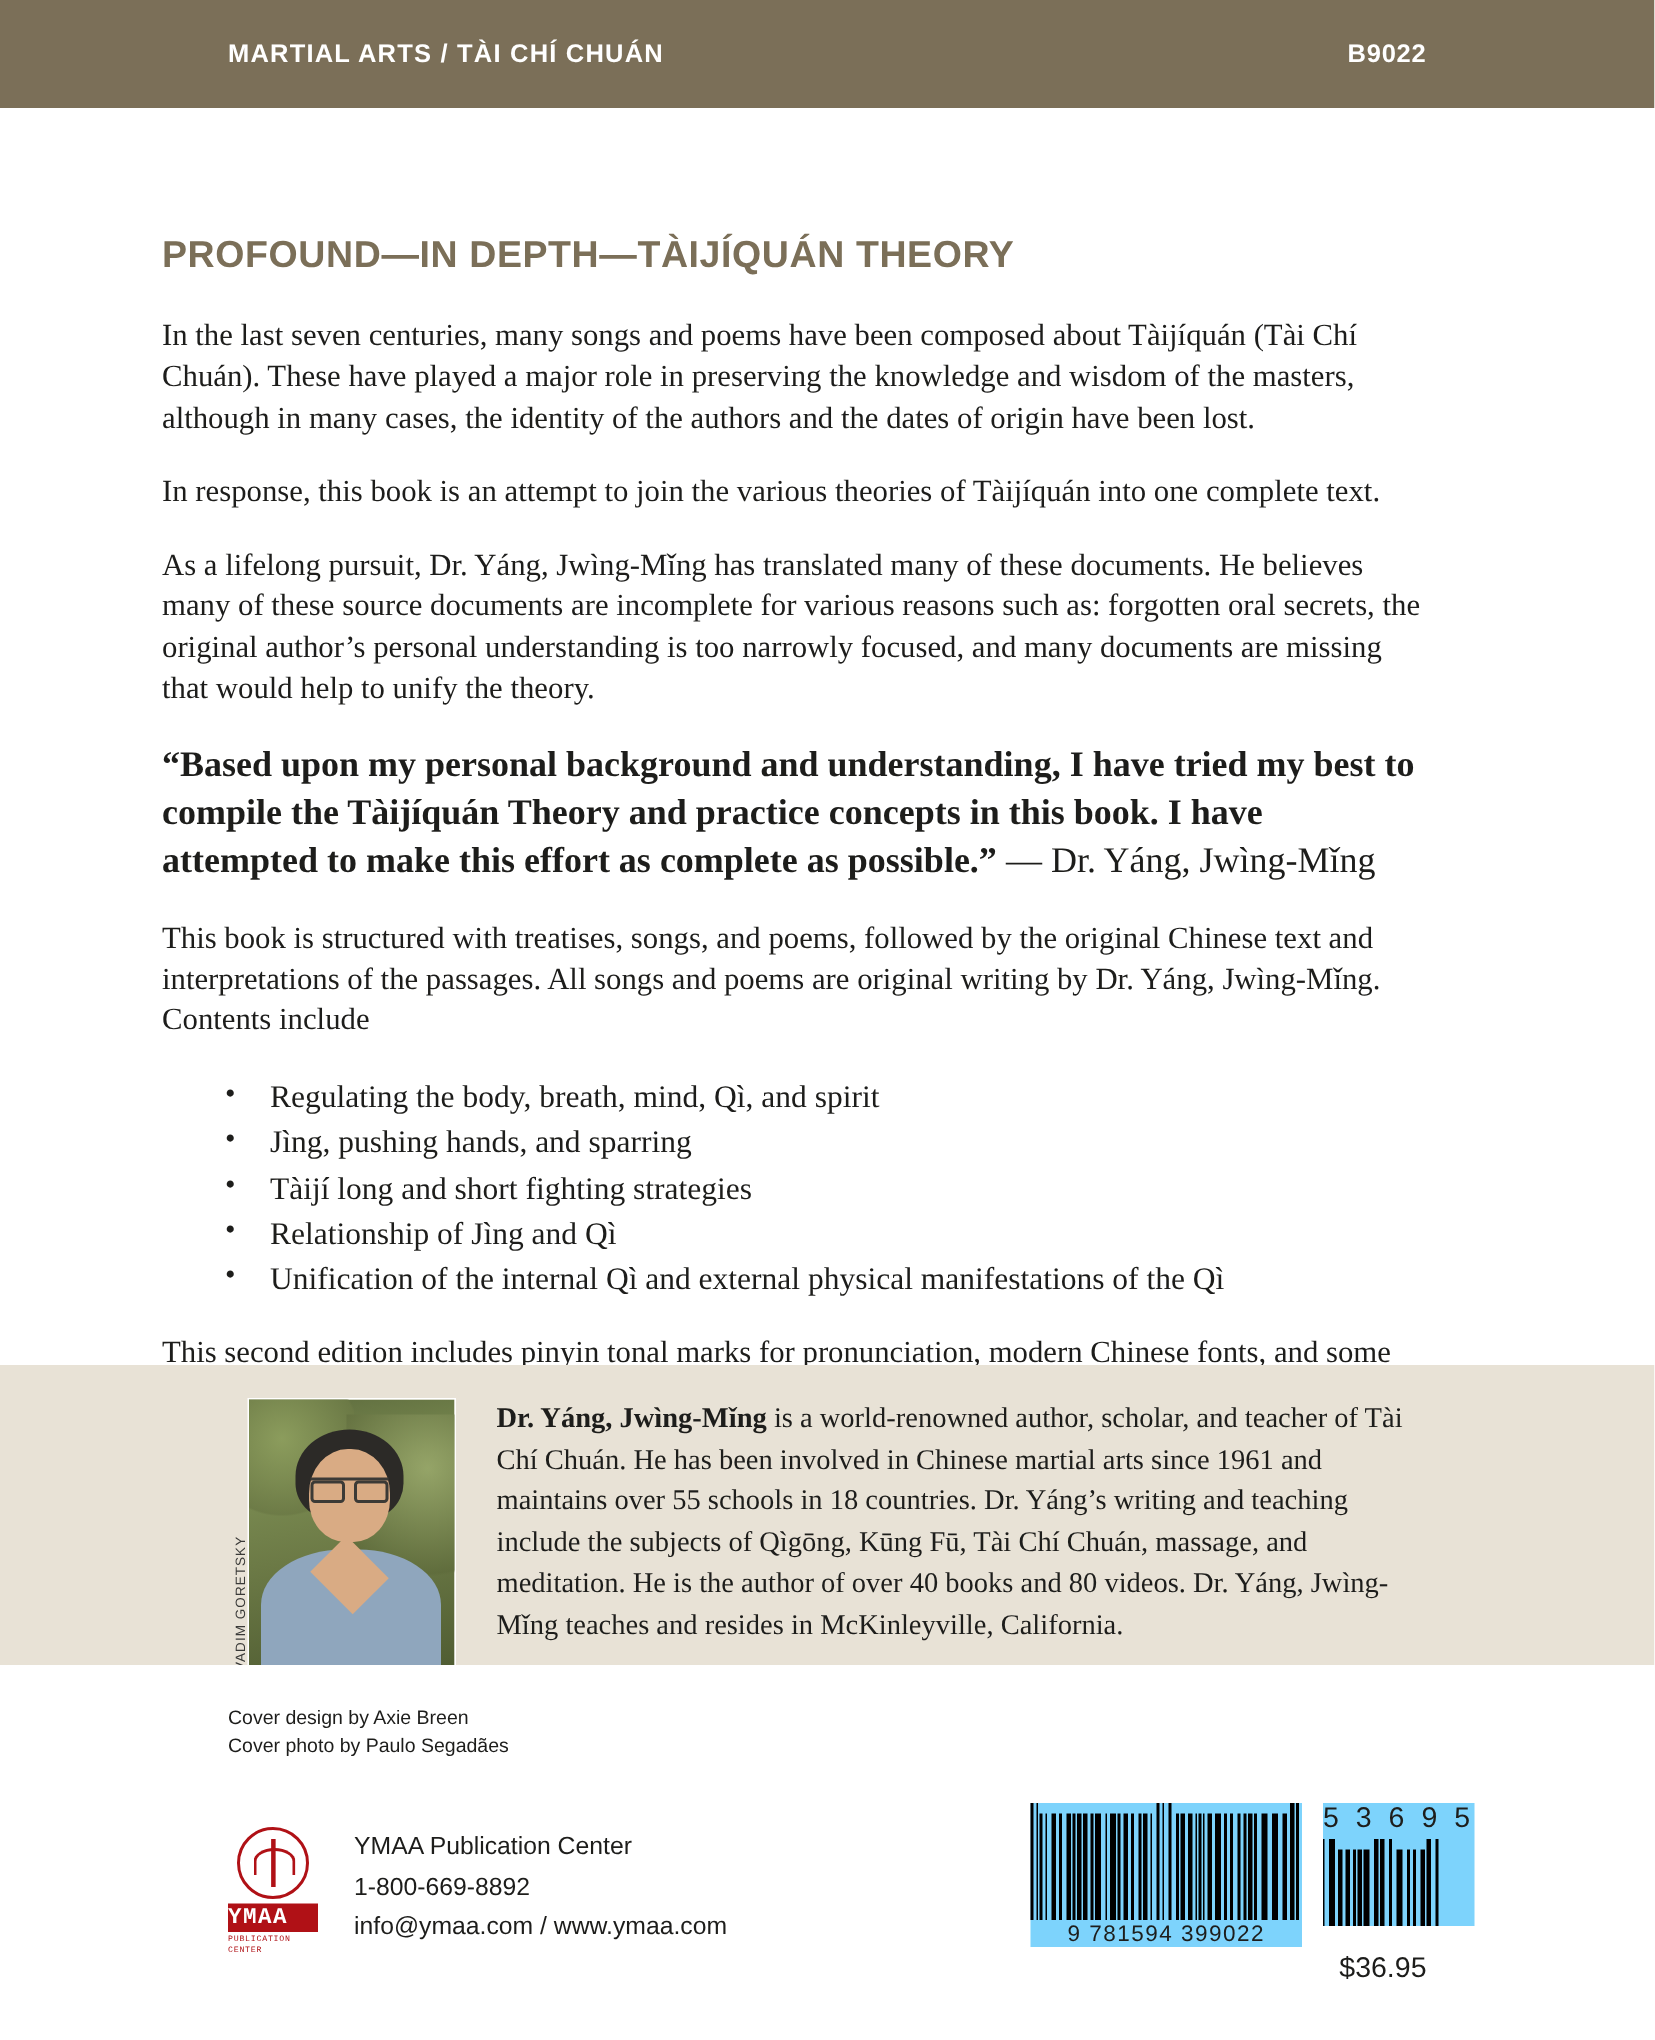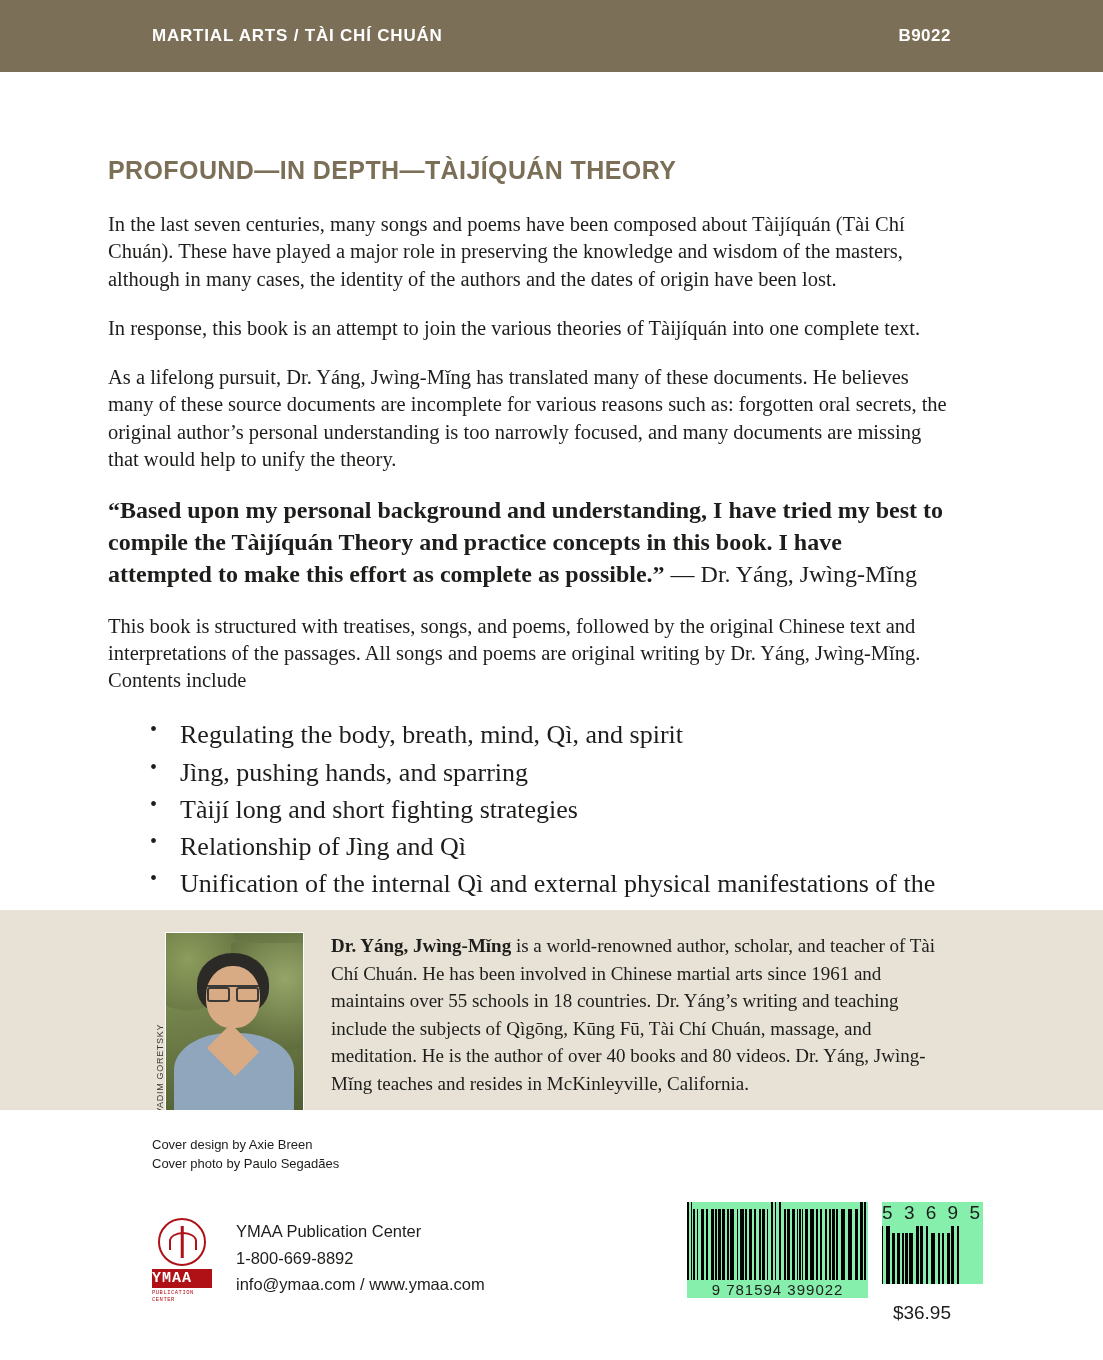--- a/index.html
+++ b/index.html
@@ -66,21 +66,21 @@
   }
   p.quote .q {
     font-weight: bold;
   }
   ul.contents {
     margin: 0 0 22px 0;
     padding-left: 42px;
     list-style: none;
   }
   ul.contents li {
-    font-size: 26px;
+    font-size: 21px;
     line-height: 1.43;
     position: relative;
     padding-left: 30px;
     font-family: Liberation Serif, serif;
   }
   ul.contents li:before {
     content: "\2022";
     position: absolute;
     left: 0;
     top: -1px;
@@ -250,21 +250,21 @@
 
   
   .barcodes {
     position: absolute;
     right: 120px;
     top: 92px;
     display: flex;
     align-items: flex-start;
   }
   .bc {
-    background: #86efac;
+    background: #7dd3fc;
   }
   .bc .bars { display: flex; align-items: flex-end; height: 78px; }
   .bc .bars span { display: block; background: #000; }
   .bc .digits {
     font-family: "Liberation Sans", sans-serif;
     font-size: 15px;
     letter-spacing: 1px;
     text-align: center;
     margin-top: 1px;
   }

